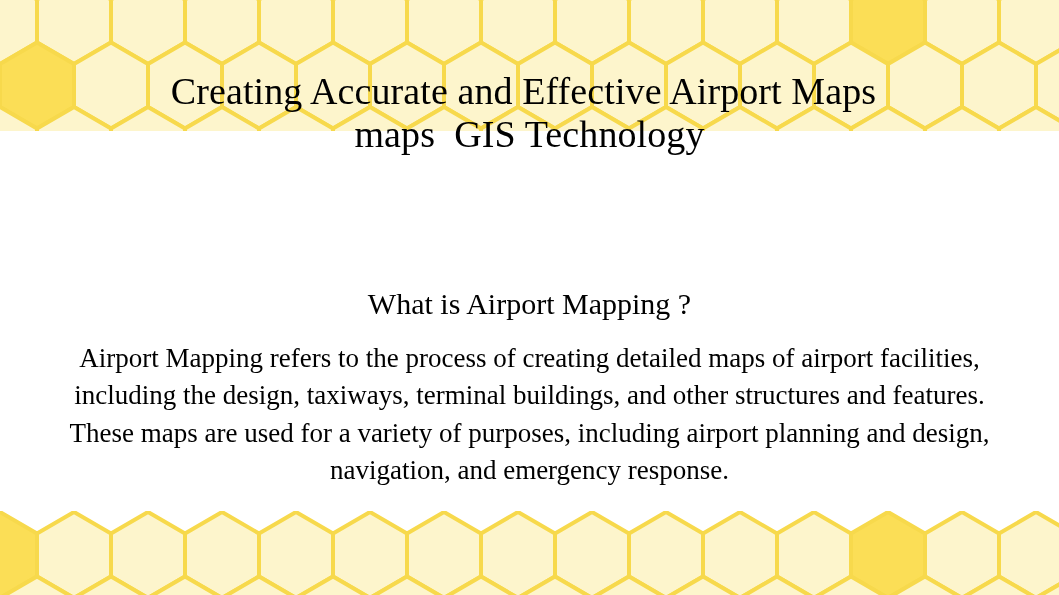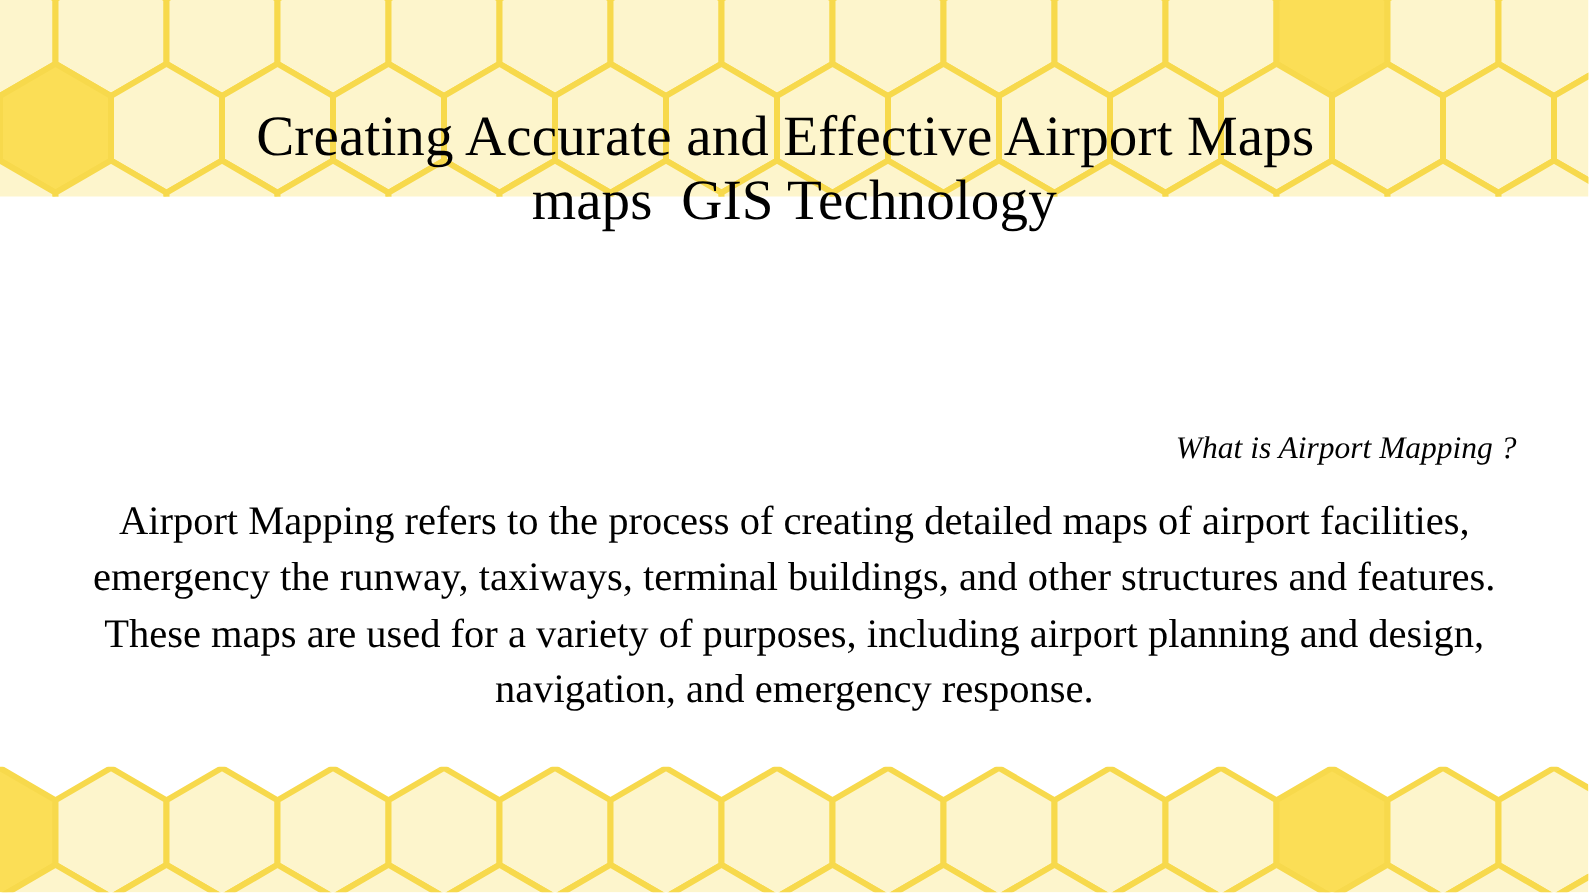--- a/index.html
+++ b/index.html
@@ -64,26 +64,25 @@
   
   .body-block {
     position: absolute;
     left: 48px;
     top: 286px;
     width: 963px;
     z-index: 5;
     color: #000000;
   }
   .subhead {
-    text-align: right;
-    font-size: 21px;
+    text-align: center;
+    font-size: 30px;
     line-height: 1.2;
     margin: 0 0 18px 0;
     white-space: pre;
-    font-style: italic;
   }
   .paragraph {
     text-align: center;
     font-size: 27px;
     line-height: 1.38;
     margin: 0;
     padding: 0 12px;
   }
 </style>
 </head>
@@ -155,21 +154,21 @@
     </svg>
   </div>
 
   <div class="title-block">
     <span class="title-line line1">Creating Accurate and Effective Airport Maps</span>
     <span class="title-line line2">maps  GIS Technology</span>
   </div>
 
   <div class="body-block">
     <p class="subhead">What is Airport Mapping ?</p>
-    <p class="paragraph">Airport Mapping refers to the process of creating detailed maps of airport facilities, emergency the runway, taxiways, terminal buildings, and other structures and features. These maps are used for a variety of purposes, including airport planning and design, navigation, and emergency response.</p>
+    <p class="paragraph">Airport Mapping refers to the process of creating detailed maps of airport facilities, including the design, taxiways, terminal buildings, and other structures and features. These maps are used for a variety of purposes, including airport planning and design, navigation, and emergency response.</p>
   </div>
 
   <div class="honeycomb-band bottom">
     <svg width="1059" height="84" viewBox="0 0 1059 84">
       <g id="bottom-hex-group">
           <path d="M-74,1 L-37,22.5 L-37,65.5 L-74,87 L-111,65.5 L-111,22.5 Z" fill="#FDF5CC" stroke="#F7D94C" stroke-width="4" stroke-linejoin="round"></path>
           <path d="M0,1 L37,22.5 L37,65.5 L0,87 L-37,65.5 L-37,22.5 Z" fill="#FBDE56" stroke="#F7D94C" stroke-width="4" stroke-linejoin="round"></path>
           <path d="M74,1 L111,22.5 L111,65.5 L74,87 L37,65.5 L37,22.5 Z" fill="#FDF5CC" stroke="#F7D94C" stroke-width="4" stroke-linejoin="round"></path>
           <path d="M148,1 L185,22.5 L185,65.5 L148,87 L111,65.5 L111,22.5 Z" fill="#FDF5CC" stroke="#F7D94C" stroke-width="4" stroke-linejoin="round"></path>
           <path d="M222,1 L259,22.5 L259,65.5 L222,87 L185,65.5 L185,22.5 Z" fill="#FDF5CC" stroke="#F7D94C" stroke-width="4" stroke-linejoin="round"></path>

